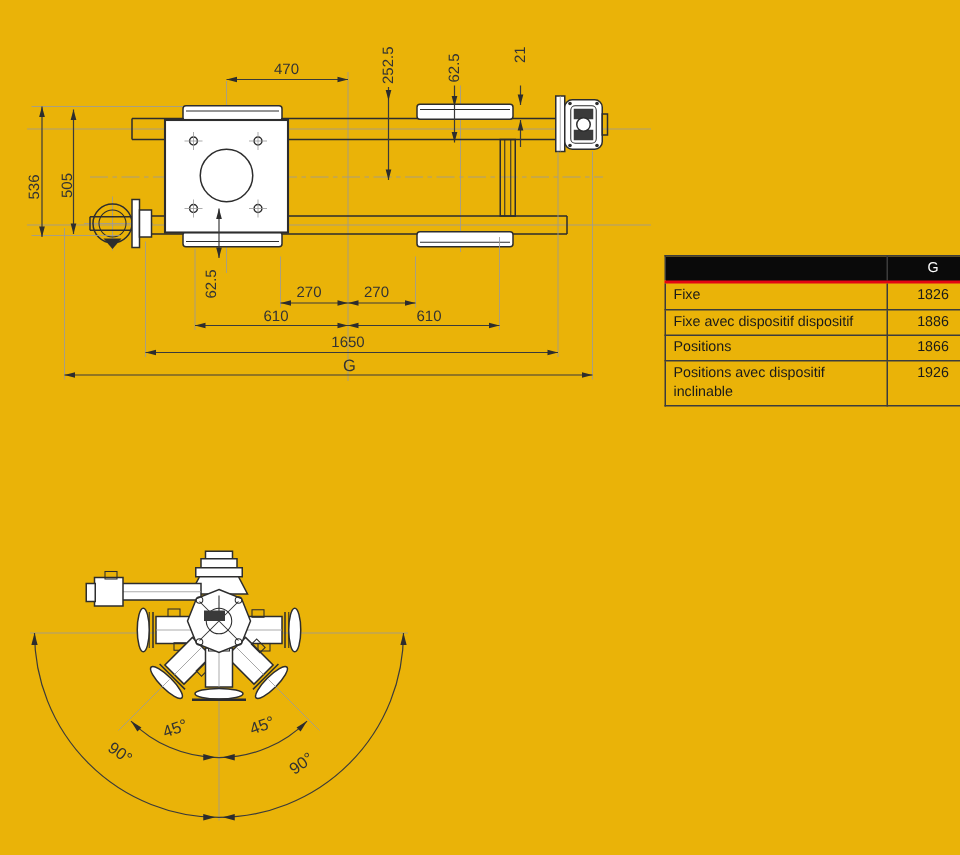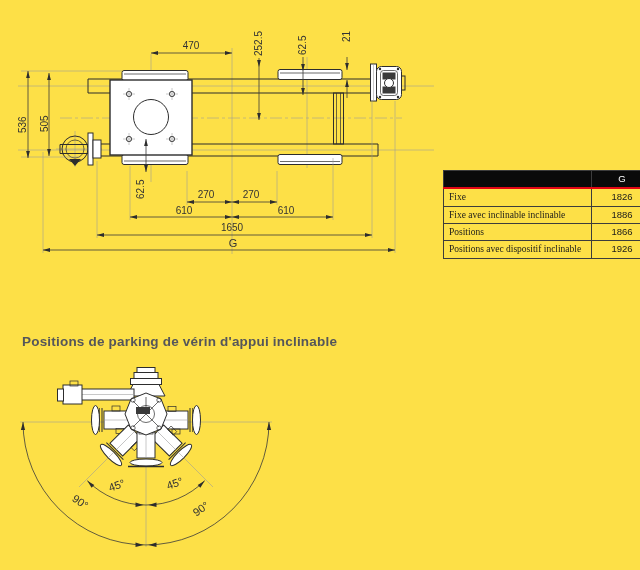--- a/index.html
+++ b/index.html
@@ -1,16 +1,16 @@
 <!DOCTYPE html>
 <html><head>
 <meta charset="utf-8">
 <style>
   html,body{margin:0;padding:0;background:#fff;}
-  .page{position:relative;width:640px;height:570px;background:#fde047;overflow:hidden;
+  .page{position:relative;width:640px;height:570px;background:#eab308;overflow:hidden;
         font-family:"Liberation Sans",sans-serif;}
   svg{position:absolute;overflow:visible;}
   .top-svg{left:0;top:0;}
   .bot-svg{left:0;top:350px;}
   .ol{stroke:#2d2d2d;stroke-width:1;fill:none;}
   .olf{stroke:#2d2d2d;stroke-width:1;fill:#fff;}
   .ol2{stroke:#2d2d2d;stroke-width:1.4;fill:#fff;}
   .ols{stroke:#2d2d2d;stroke-width:.7;fill:none;}
   .thin{stroke:#9a9a9a;stroke-width:.55;fill:none;}
   .cl{stroke:#9a9a9a;stroke-width:.55;fill:none;stroke-dasharray:12 3 3 3;}
@@ -20,21 +20,21 @@
   text.dt{font:10px "Liberation Sans",sans-serif;fill:#333;}
   text.dg{font:11px "Liberation Sans",sans-serif;fill:#333;}
   .section-title{position:absolute;left:22px;top:334px;margin:0;
      font-size:13.5px;font-weight:bold;color:#55565a;letter-spacing:.2px;}
   table.spec{position:absolute;left:443px;top:170px;width:187px;
      border-collapse:collapse;table-layout:fixed;}
   table.spec th,table.spec td{border:1px solid #3c3c3c;font-size:9.5px;color:#1a1a1a;
      padding:2px 5px;line-height:1.3;vertical-align:top;}
   table.spec th{background:#0a0a0a;color:#fff;font-weight:normal;height:11px;
      border-bottom:2.5px solid #e30613;}
-  table.spec .c1{width:137px;text-align:left;font-family:Liberation Serif, serif;}
+  table.spec .c1{width:137px;text-align:left;}
   table.spec .c2{width:50px;text-align:center;}
 </style>
 </head>
 <body>
 
 <div class="page">
 
   <svg class="top-svg" width="440" height="300" viewBox="0 0 440 300">
 
     <g>
@@ -162,35 +162,34 @@
         <th class="c1"></th>
         <th class="c2">G</th>
       </tr>
     </thead>
     <tbody>
       <tr>
         <td class="c1">Fixe</td>
         <td class="c2">1826</td>
       </tr>
       <tr>
-        <td class="c1">Fixe avec inclinable inclinable</td>
+        <td class="c1">Fixe avec dispositif dispositif</td>
         <td class="c2">1886</td>
       </tr>
       <tr>
         <td class="c1">Positions</td>
         <td class="c2">1866</td>
       </tr>
       <tr>
         <td class="c1">Positions avec dispositif inclinable</td>
         <td class="c2">1926</td>
       </tr>
     </tbody>
   </table>
 
-  <h2 class="section-title">Positions de parking de vérin d'appui inclinable</h2>
 
   <svg class="bot-svg" width="300" height="220" viewBox="0 350 300 220">
 
     <g>
       <path class="thin" d="M20,422 H272"></path>
       <path class="thin" d="M146,367 V547"></path>
     </g>
 
     <g>
       <rect class="olf" x="162" y="411" width="26" height="18"></rect>

